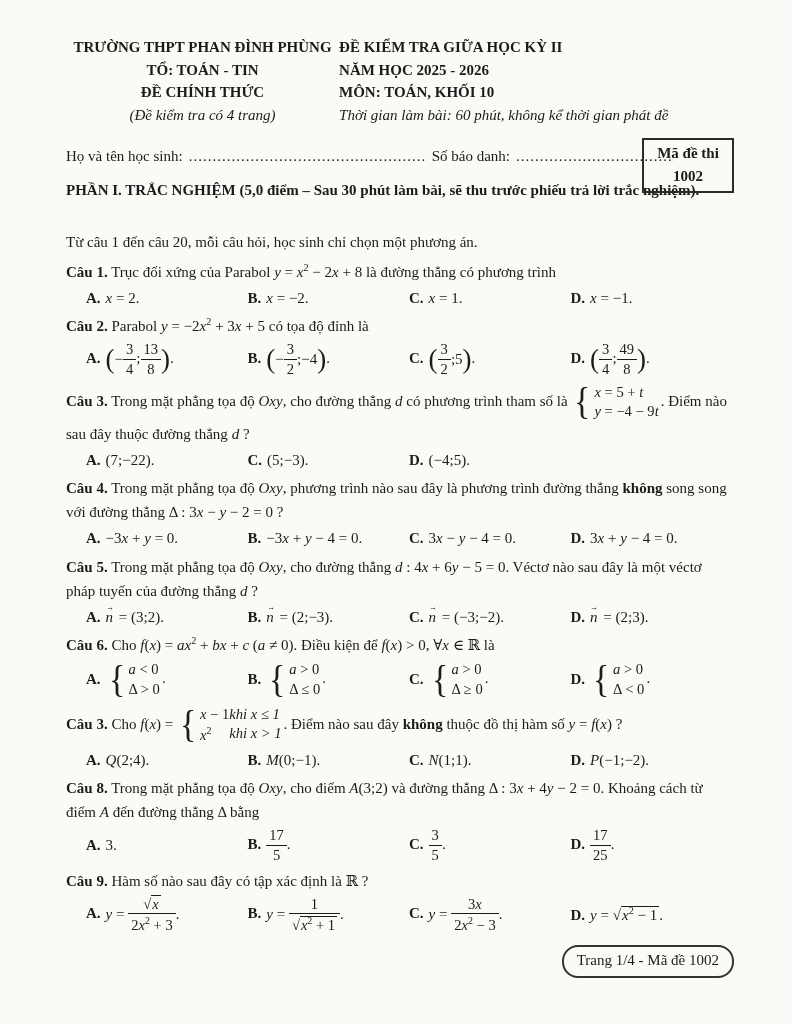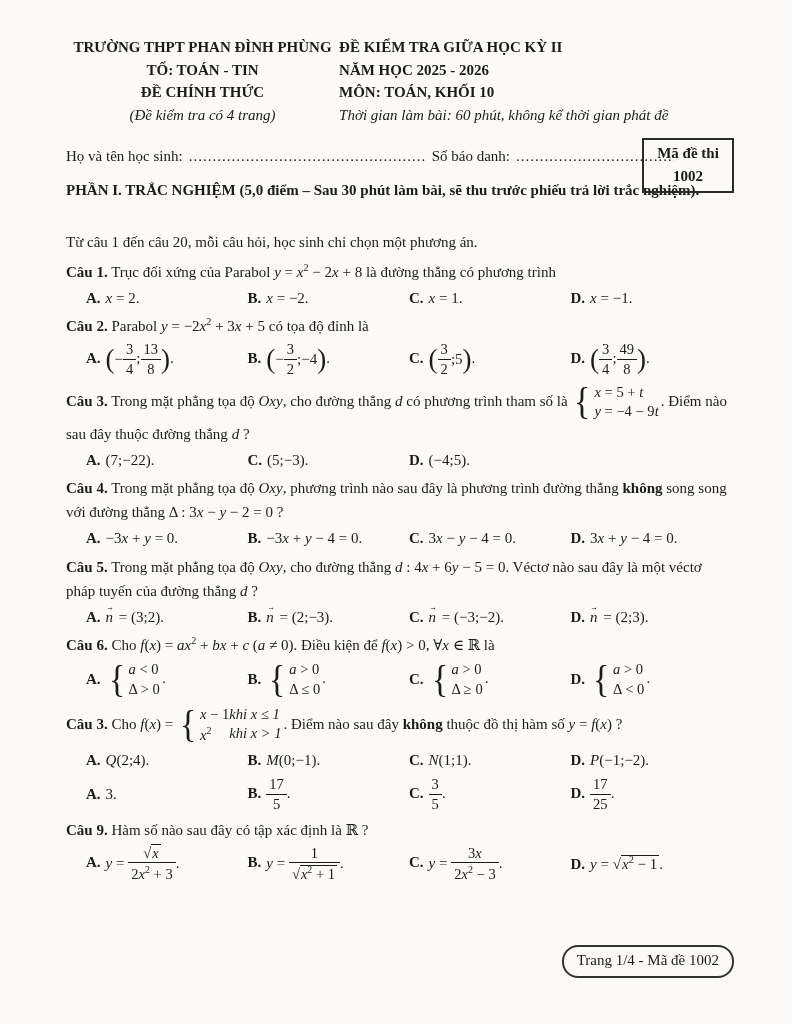--- a/index.html
+++ b/index.html
@@ -218,20 +218,21 @@
           </span>. Điểm nào sau đây <b>không</b> thuộc đồ thị hàm số <i>y</i> = <i>f</i>(<i>x</i>) ?</div>
     <div class="options">
           <div class="opt"><span class="okey">A.</span><i>Q</i>(2;4).</div>
           <div class="opt"><span class="okey">B.</span><i>M</i>(0;−1).</div>
           <div class="opt"><span class="okey">C.</span><i>N</i>(1;1).</div>
           <div class="opt"><span class="okey">D.</span><i>P</i>(−1;−2).</div>
         </div>
   </div>
 
   <div class="question">
+    <div class="q-stem"><span class="q-label">Câu 8.</span> Trong mặt phẳng tọa độ <i>Oxy</i>, cho điểm <i>A</i>(3;2) và đường thẳng Δ : 3<i>x</i> + 4<i>y</i> − 2 = 0. Khoảng cách từ điểm <i>A</i> đến đường thẳng Δ bằng</div>
     <div class="options">
           <div class="opt"><span class="okey">A.</span>3.</div>
           <div class="opt"><span class="okey">B.</span><span class="frac"><span class="t">17</span><span class="b2">5</span></span>.</div>
           <div class="opt"><span class="okey">C.</span><span class="frac"><span class="t">3</span><span class="b2">5</span></span>.</div>
           <div class="opt"><span class="okey">D.</span><span class="frac"><span class="t">17</span><span class="b2">25</span></span>.</div>
         </div>
   </div>
 
   <div class="question">
     <div class="q-stem"><span class="q-label">Câu 9.</span> Hàm số nào sau đây có tập xác định là ℝ ?</div>

